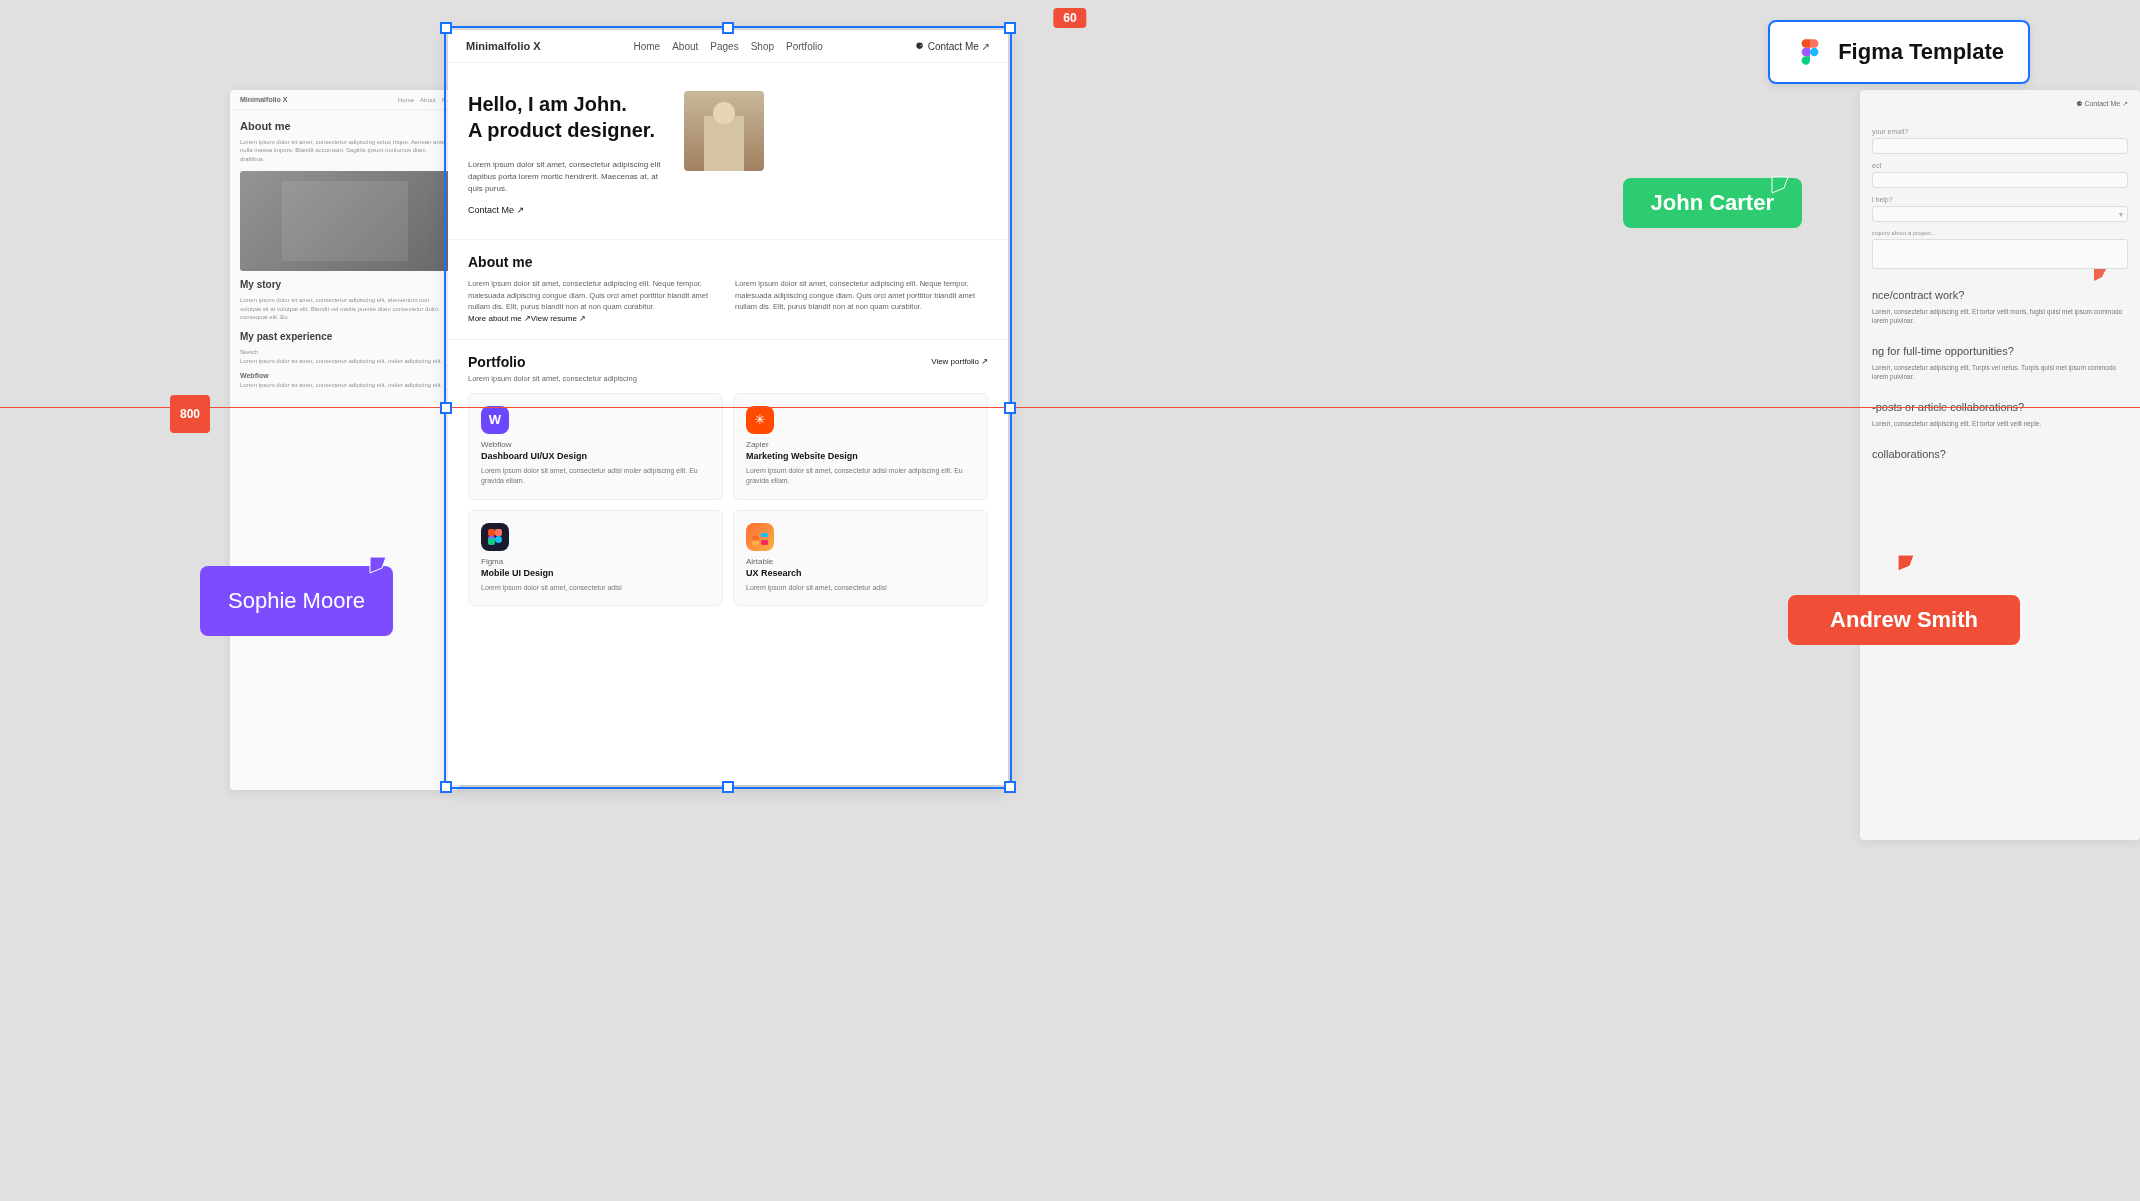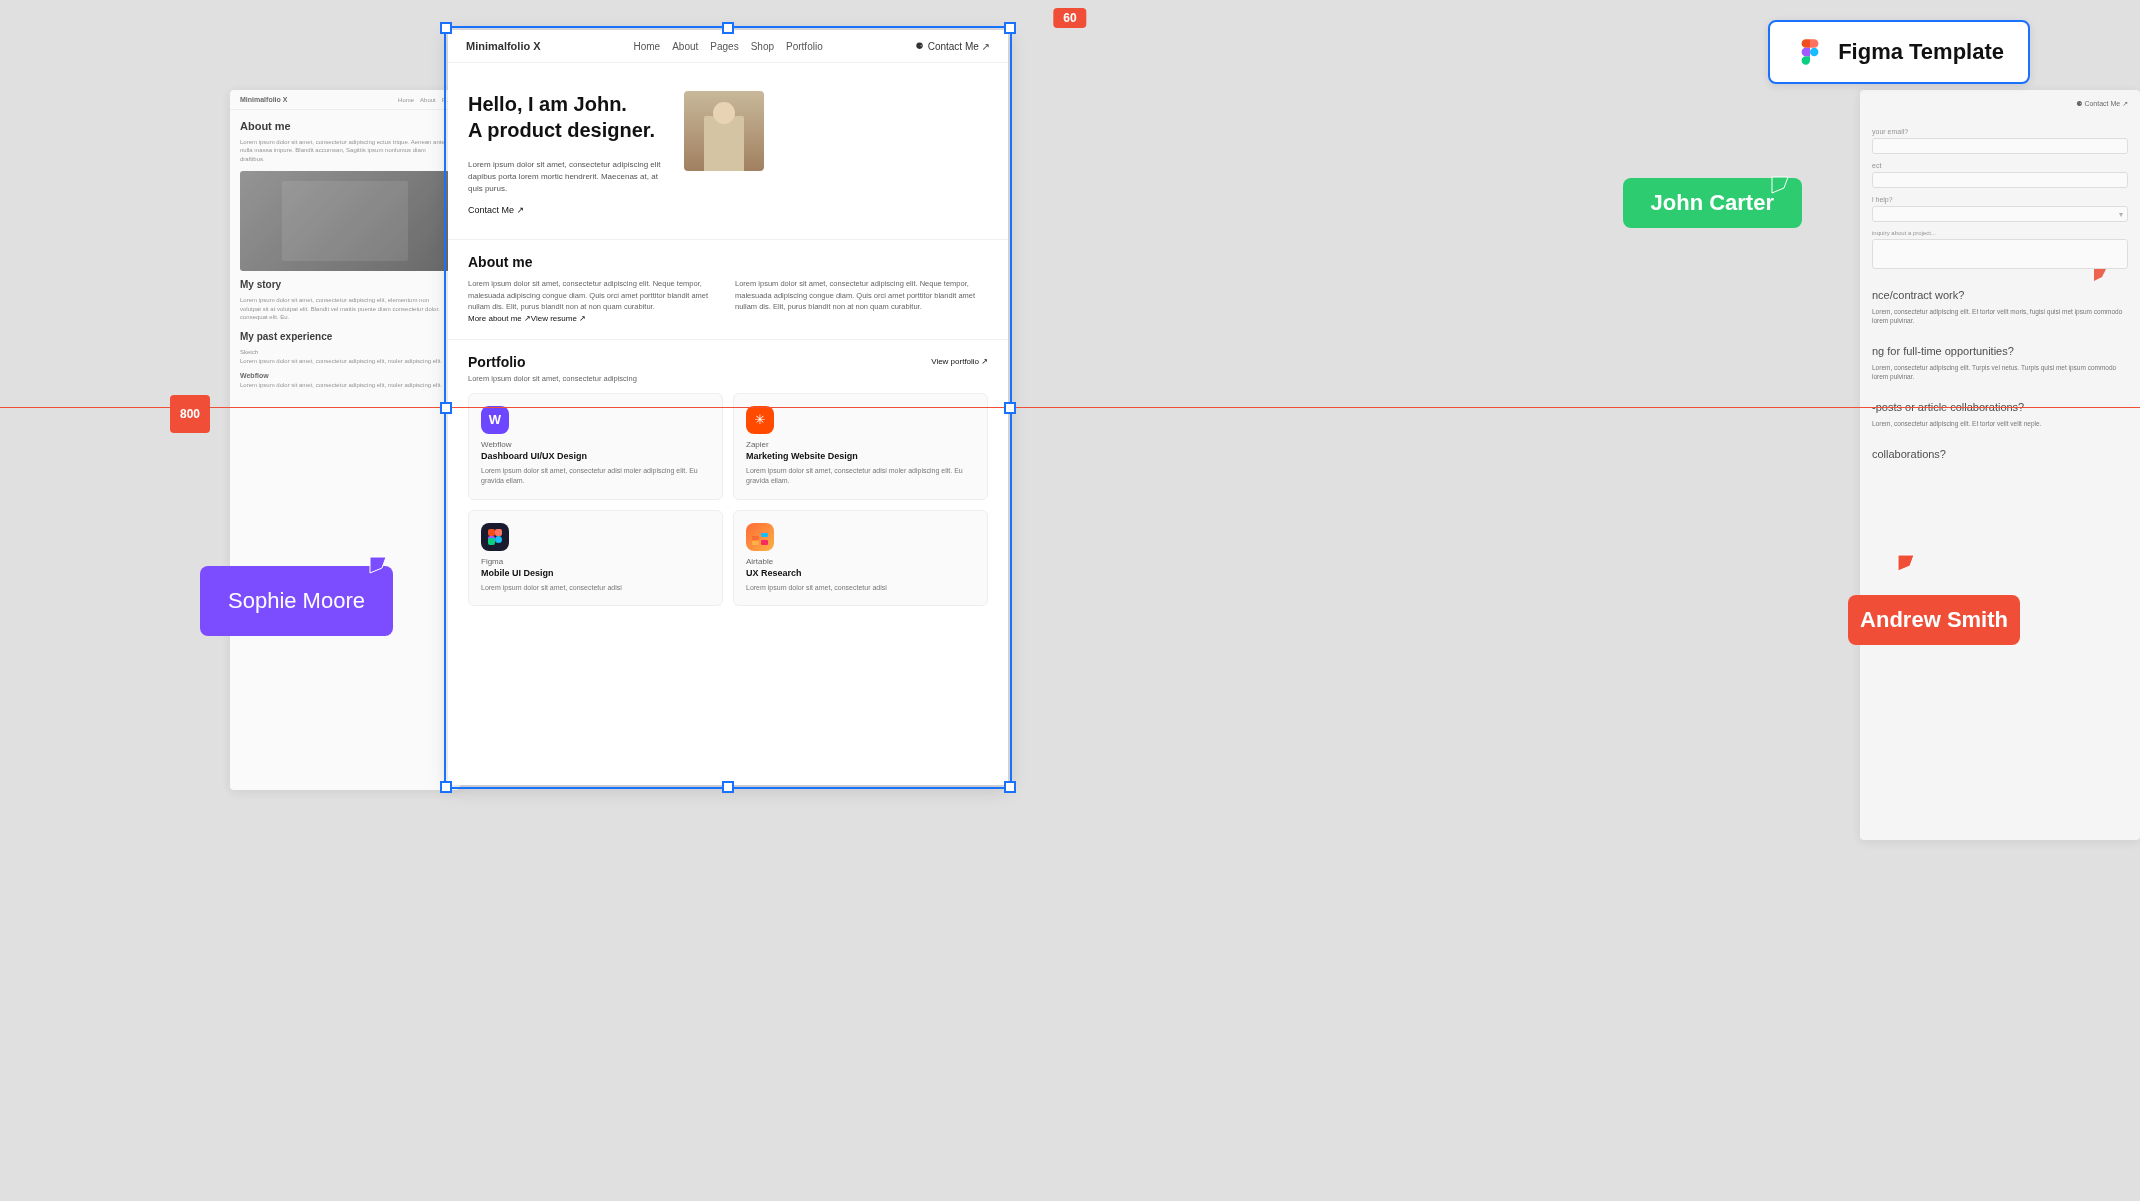--- a/index.html
+++ b/index.html
@@ -185,21 +185,21 @@
 
     
     .andrew-smith-badge {
       position: absolute;
       top: 595px;
       right: 120px;
       background: #f04e37;
       color: #fff;
       font-size: 22px;
       font-weight: 700;
-      padding: 12px 12px;
+      padding: 12px 42px;
       border-radius: 8px;
       z-index: 300;
     }
 
     
     .portfolio-nav {
       display: flex;
       align-items: center;
       justify-content: space-between;
       padding: 10px 18px;

